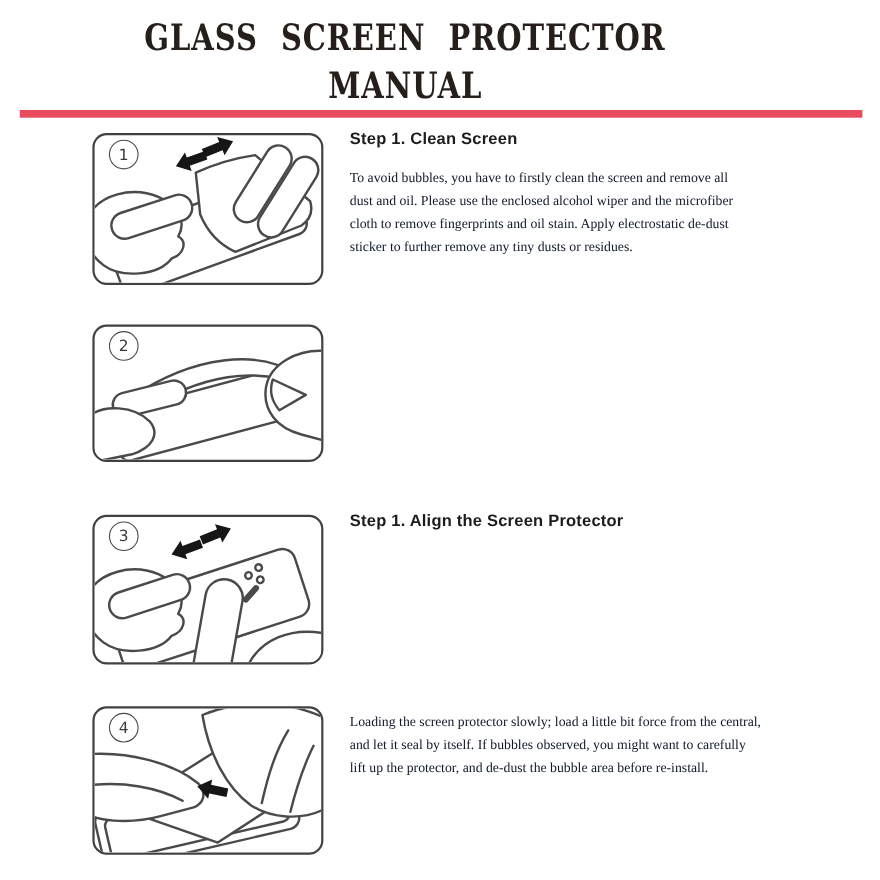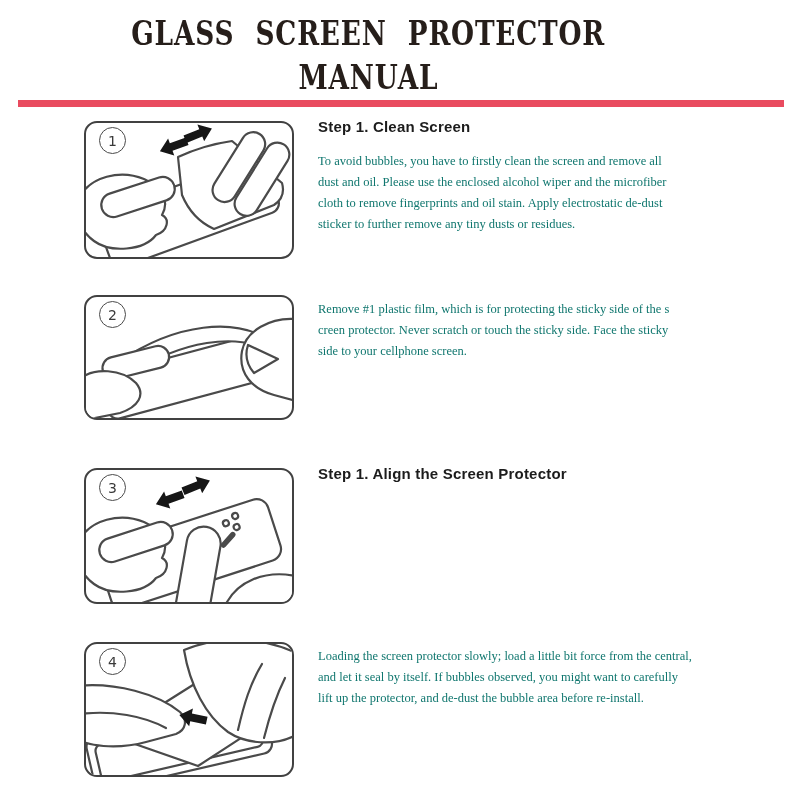--- a/index.html
+++ b/index.html
@@ -23,21 +23,21 @@
   .illus svg{position:absolute;left:0;top:0;width:100%;height:100%;display:block;}
 
   .badge{position:absolute;left:13px;top:4px;width:25px;height:25px;border:1.6px solid #4a4a4a;
          border-radius:50%;background:#fff;display:flex;align-items:center;justify-content:center;
          font-family:"DejaVu Sans",sans-serif;font-size:14px;color:#3a3a3a;z-index:2;}
 
   .text-col{position:absolute;left:318px;top:-7px;width:462px;}
   .step-heading{margin:0;font-family:"Liberation Sans",sans-serif;font-weight:bold;
                 font-size:15px;line-height:26px;color:#1c1c1c;letter-spacing:0.2px;}
   .step-body{margin:11px 0 0 0;font-family:"Liberation Serif",serif;font-size:12.5px;
-             line-height:21px;color:#0f766e;white-space:pre-line;}
+             line-height:21px;color:#0f172a;white-space:pre-line;}
 </style>
 </head>
 <body>
 
 <div class="page">
 
   <div class="header">
     <h1 class="title-line">GLASS SCREEN PROTECTOR</h1><br>
     <h1 class="title-line">MANUAL</h1>
   </div>
@@ -89,23 +89,20 @@
           <path d="M210,22 C184,20 160,34 156,54 C152,76 166,92 188,98 L210,104 Z" fill="#fff"></path>
           <path d="M162,48 L192,62 L168,76 Q157,63 162,48 Z" fill="#fff"></path>
           <g transform="rotate(-14 52 66)">
               <rect x="16" y="54" width="68" height="22" rx="11" fill="#fff"></rect>
             </g>
           <path d="M-6,82 C8,70 36,72 50,86 C60,98 52,110 34,116 L-6,124 Z" fill="#fff"></path>
         </g>
       </svg>
     </figure>
     <div class="text-col">
-      <p class="step-body">Remove #1 plastic film, which is for protecting the sticky side of the s
-creen protector. Never scratch or touch the sticky side. Face the sticky
-side to your cellphone screen.</p>
     </div>
   </section>
 
   <section class="step s3">
     <figure class="illus" style="margin:0">
       <div class="badge">3</div>
       <svg viewBox="0 0 206 132">
         <g stroke="#4a4a4a" stroke-width="2.2" fill="none" stroke-linecap="round" stroke-linejoin="round">
           <g transform="rotate(-18 103 82)">
             <rect x="14" y="52" width="178" height="64" rx="12" fill="#fff"></rect>

